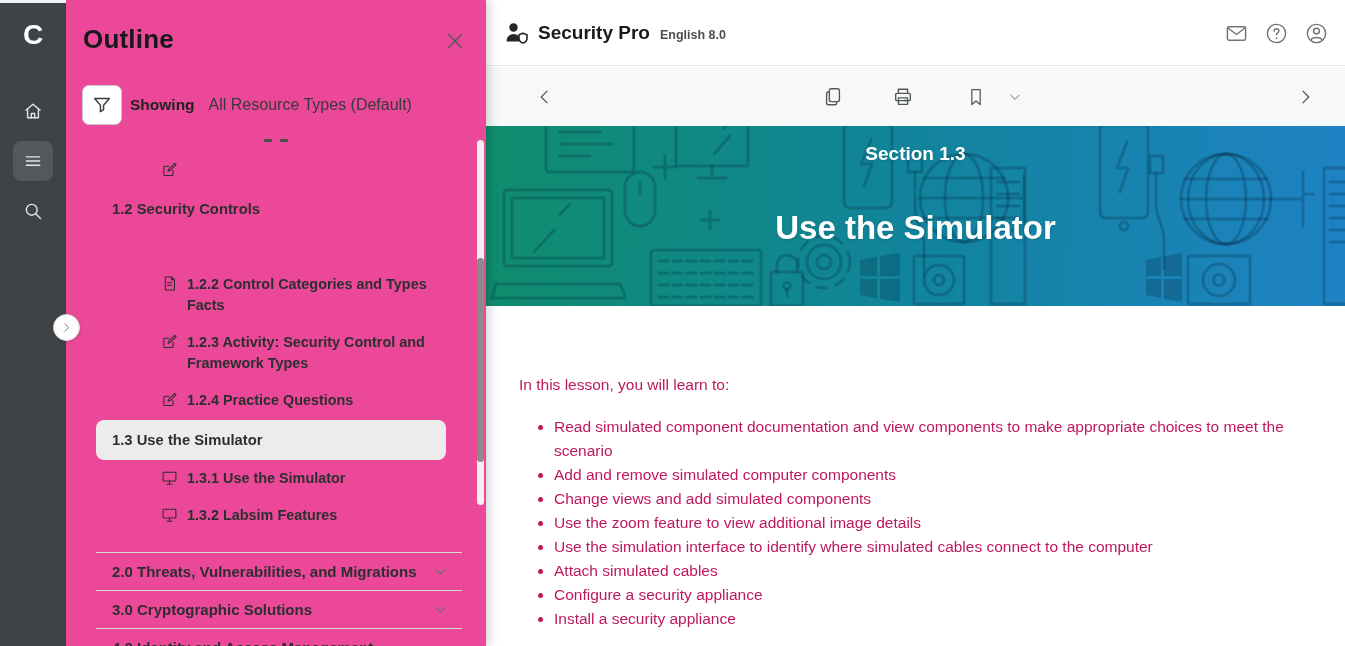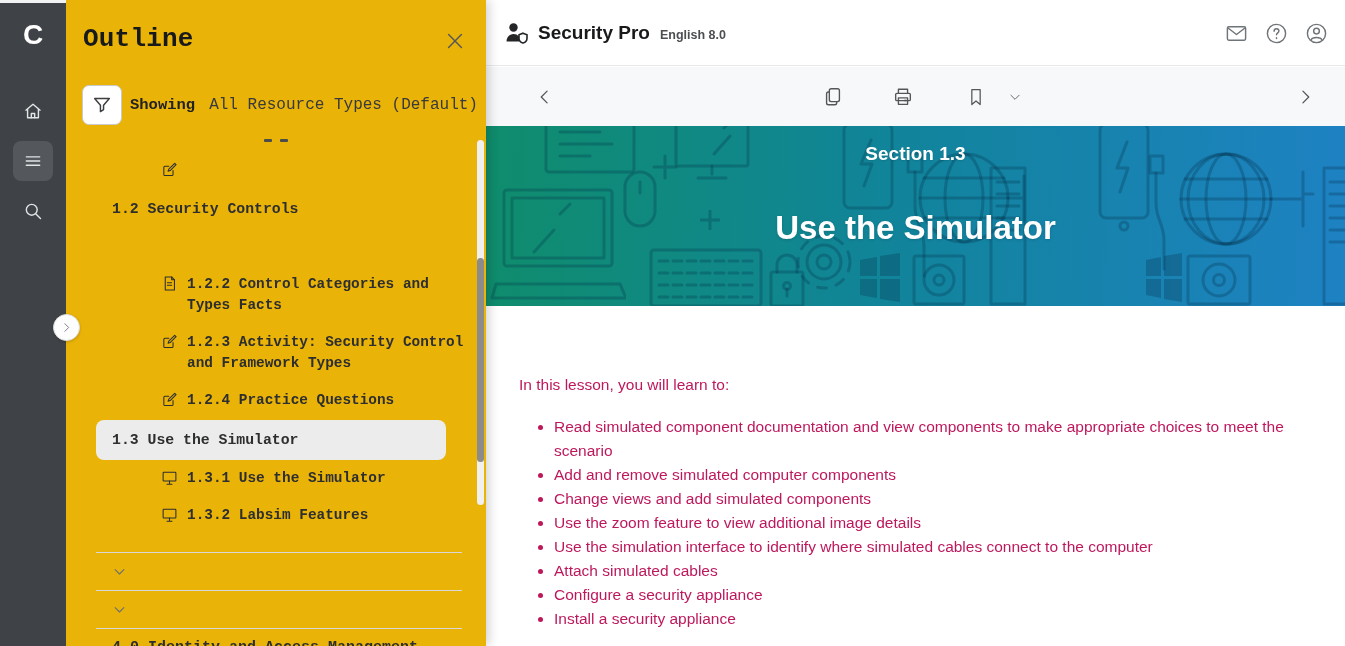--- a/index.html
+++ b/index.html
@@ -11,22 +11,22 @@
   .rail { position:absolute; left:0; top:0; width:66px; height:646px; background:#3f4347; border-top:3px solid #f1f2f3; z-index:30; }
   .rail .logo { width:66px; height:64px; display:flex; align-items:center; justify-content:center;
     color:#fff; font-size:28px; font-weight:600; }
   .rail-btn { width:40px; height:40px; margin:10px auto; display:flex; align-items:center; justify-content:center;
     border-radius:8px; background:transparent; border:none; cursor:pointer; }
   .rail-btn.active { background:#54575c; }
   .rail-btn svg { stroke:#e2e4e5; fill:none; stroke-width:1.7; stroke-linecap:round; stroke-linejoin:round; }
   .rail-spacer { height:14px; }
 
   
-  .panel { position:absolute; left:66px; top:0; width:420px; height:646px; background:#eab308;
-    box-shadow:3px 0 10px rgba(0,0,0,.18); z-index:20;font-family:Liberation Mono, monospace; }
+  .panel { position:absolute; left:66px; top:0; width:420px; height:646px; background:#ec4899;
+    box-shadow:3px 0 10px rgba(0,0,0,.18); z-index:20; }
   .panel-title { position:absolute; left:17px; top:24px; font-size:26px; font-weight:700; color:#17191b; letter-spacing:.2px; }
   .panel-close { position:absolute; right:19px; top:30px; width:24px; height:24px; background:none; border:none; cursor:pointer; }
   .panel-close svg { stroke:#55585b; stroke-width:1.6; stroke-linecap:round; }
   .filter-row { position:absolute; left:16px; top:85px; display:flex; align-items:center; }
   .filter-btn { width:40px; height:40px; border:1px solid #c8cacc; border-radius:7px; background:#fff;
     display:flex; align-items:center; justify-content:center; cursor:pointer; }
   .filter-btn svg { stroke:#3c3f42; fill:none; stroke-width:1.6; stroke-linejoin:round; }
   .filter-label { margin-left:8px; font-size:15.5px; font-weight:700; color:#222; }
   .filter-value { margin-left:14px; font-size:16px; color:#38393a; }
 
@@ -198,25 +198,27 @@
         <span class="ticon">
           <svg width="17" height="17" viewBox="0 0 24 24">
               <rect x="3" y="4.5" width="18" height="12.5" rx="1"></rect>
               <path d="M12 17v3M8.5 21.5h7"></path>
             </svg>
         </span>
           <span class="lbl">1.3.2 Labsim Features</span>
       </div>
 
       <div class="trow t-chapter" style="top:552px">
+        <span>2.0 Threats, Vulnerabilities, and Migrations</span>
         <svg width="15" height="15" viewBox="0 0 24 24">
             <path d="m5 9 7 7 7-7"></path>
           </svg>
       </div>
       <div class="trow t-chapter" style="top:590px">
+        <span>3.0 Cryptographic Solutions</span>
         <svg width="15" height="15" viewBox="0 0 24 24">
             <path d="m5 9 7 7 7-7"></path>
           </svg>
       </div>
       <div class="trow t-chapter" style="top:628px;height:40px;align-items:flex-start;padding-top:8px">
         <span>4.0 Identity and Access Management</span>
       </div>
     </div>
 
     <div class="pscroll">

